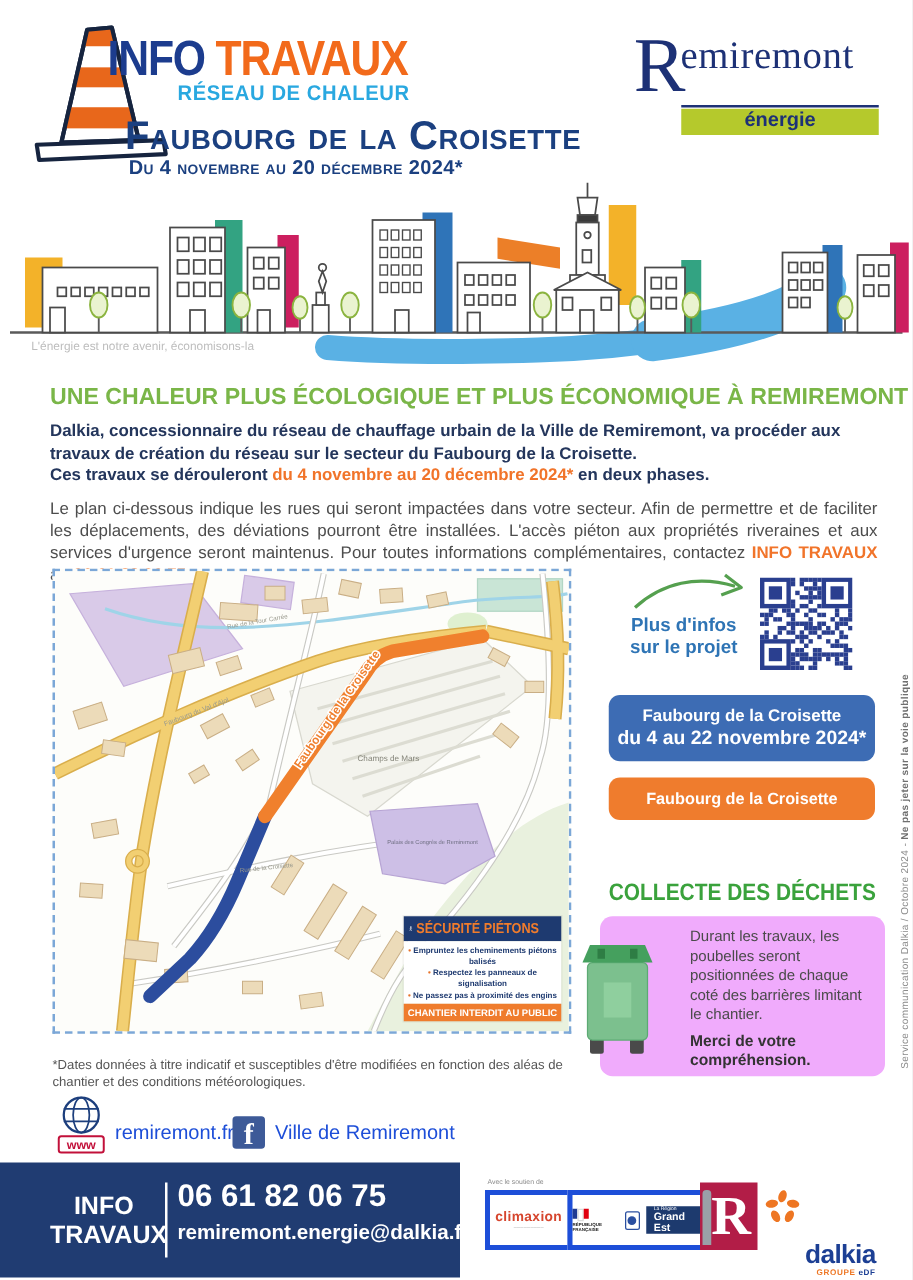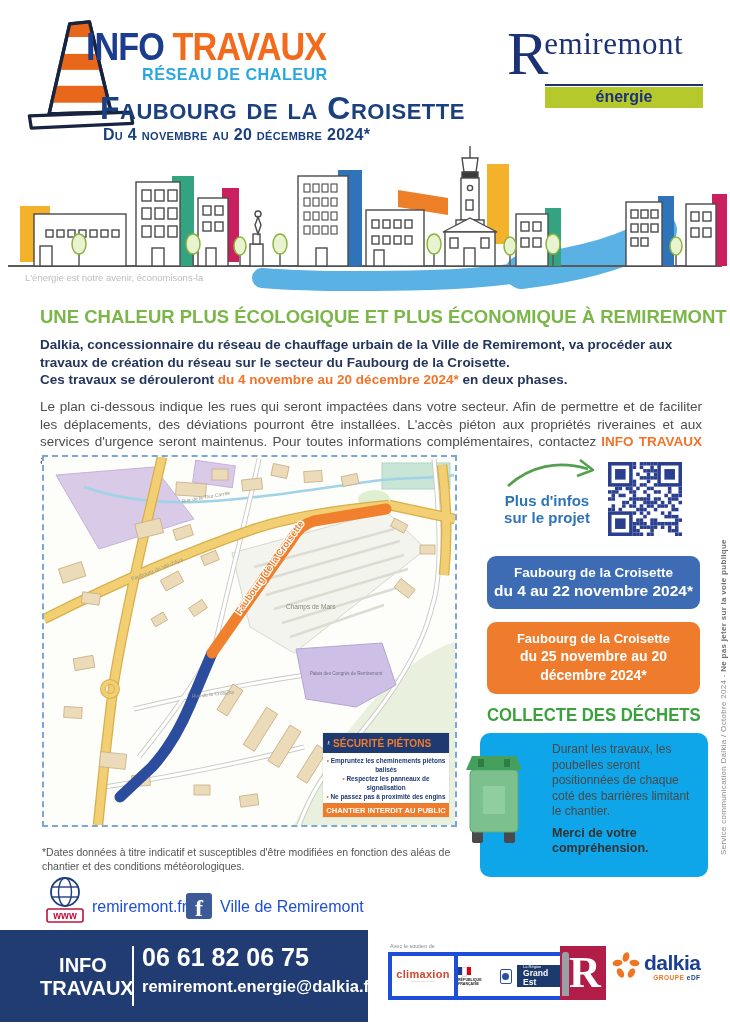--- a/index.html
+++ b/index.html
@@ -38,21 +38,21 @@
   .sec-banner{background:#ef7c2d;color:#fff;font-weight:800;font-size:7.6px;text-align:center;padding:2.5px 0;}
 
   
   .qr-caption{color:#2e74b5;font-weight:800;font-size:15px;line-height:17px;text-align:center;width:110px;}
   .phase{width:213px;border-radius:9px;color:#fff;text-align:center;padding:8px 0 9px;}
   .phase-blue{background:#3d6cb4;}
   .phase-orange{background:#ef7c2d;}
   .phase .l1{font-weight:700;font-size:13.5px;line-height:17px;}
   .phase .l2{font-weight:800;font-size:15.5px;line-height:19px;}
   .waste-title{color:#3aa23c;font-weight:800;font-size:19px;transform:scaleX(.88);transform-origin:left;white-space:nowrap;}
-  .waste-panel{left:480px;top:733px;width:228px;height:144px;background:#0ea5e9;border-radius:10px;}
+  .waste-panel{left:480px;top:733px;width:228px;height:128px;background:#f0abfc;border-radius:10px;}
   .waste-text{position:absolute;left:72px;top:9px;width:149px;color:#4a4a4a;font-size:12px;line-height:15.5px;}
   .waste-thanks{font-weight:800;color:#333;font-size:12.5px;margin-top:6px;}
 
   .footnote{left:42px;top:846px;width:430px;color:#555;font-size:10.5px;line-height:13.5px;}
 
   .site-text{color:#1d4ed8;font-size:16px;}
   .fb-icon{left:186px;top:893px;width:26px;height:26px;background:#3d5a98;border-radius:3px;color:#fff;
            font-family:"Liberation Serif",serif;font-weight:700;font-size:24px;text-align:center;line-height:30px;}
 
   
@@ -72,21 +72,21 @@
   .rf-flag div{width:3.5px;height:8px;}
   .rf-text{font-size:3.6px;font-weight:700;color:#222;line-height:4px;margin-top:1px;}
   .eu{width:13px;height:13px;border:1px solid #2a4fa0;border-radius:2px;display:flex;align-items:center;justify-content:center;}
   .eu i{width:7px;height:7px;border-radius:50%;background:#2a4fa0;display:block;}
   .grandest{background:#1d3a6e;color:#fff;width:46px;height:22px;display:flex;flex-direction:column;justify-content:center;padding-left:6px;}
   .ge-s{font-size:4px;line-height:4.5px;}
   .ge-b{font-size:8.5px;font-weight:800;line-height:9px;}
   .rlogo{left:560px;top:946px;width:46px;height:54px;background:#b21d47;}
   .rlogo span{position:absolute;left:9px;top:0px;color:#fff;font-family:"Liberation Serif",serif;font-weight:700;font-size:44px;line-height:54px;}
   .rstatue{position:absolute;left:2px;top:6px;width:7px;height:44px;background:#9aa0a8;border-radius:3px 3px 0 0;}
-  .dalkia-word{color:#1c3f94;font-weight:800;font-size:21px;letter-spacing:-.5px;line-height:22px;}
+  .dalkia-word{color:#1c3f94;font-weight:800;font-size:21px;letter-spacing:-.5px;line-height:22px;margin-top:41px;}
   .dalkia-sub{font-size:6.5px;letter-spacing:.5px;}
   .dalkia-sub .g{color:#ee7623;font-weight:700;}
   .dalkia-sub .e{color:#1c3f94;font-weight:800;}
 
   .sidenote{right:2px;top:415px;height:440px;writing-mode:vertical-rl;transform:rotate(180deg);
             font-size:8px;color:#8a8a8a;letter-spacing:.3px;white-space:nowrap;}
   .sidenote b{color:#6f6f6f;}
 </style>
 </head>
 <body>
@@ -551,21 +551,20 @@
         <rect x="76" y="80" width="4" height="4" fill="#2a3f8f"></rect>
         <rect x="80" y="80" width="4" height="4" fill="#2a3f8f"></rect>
       </svg></div>
 
   <div class="abs phase phase-blue" style="left:487px;top:556px">
     <div class="l1">Faubourg de la Croisette</div>
     <div class="l2">du 4 au 22 novembre 2024*</div>
   </div>
   <div class="abs phase phase-orange" style="left:487px;top:622px">
     <div class="l1" style="font-size:13px">Faubourg de la Croisette</div>
-    <div class="l2" style="font-size:14px">du 25 novembre au 20 décembre 2024*</div>
   </div>
 
   <div class="abs waste-title" style="left:487px;top:704px">COLLECTE DES DÉCHETS</div>
   <div class="abs waste-panel">
     <div class="waste-text">
       <div>Durant les travaux, les poubelles seront positionnées de chaque coté des barrières limitant le chantier.</div>
       <div class="waste-thanks">Merci de votre compréhension.</div>
     </div>
   </div>
   <svg class="abs" style="left:462px;top:750px" width="64" height="94" viewBox="0 0 64 94">

